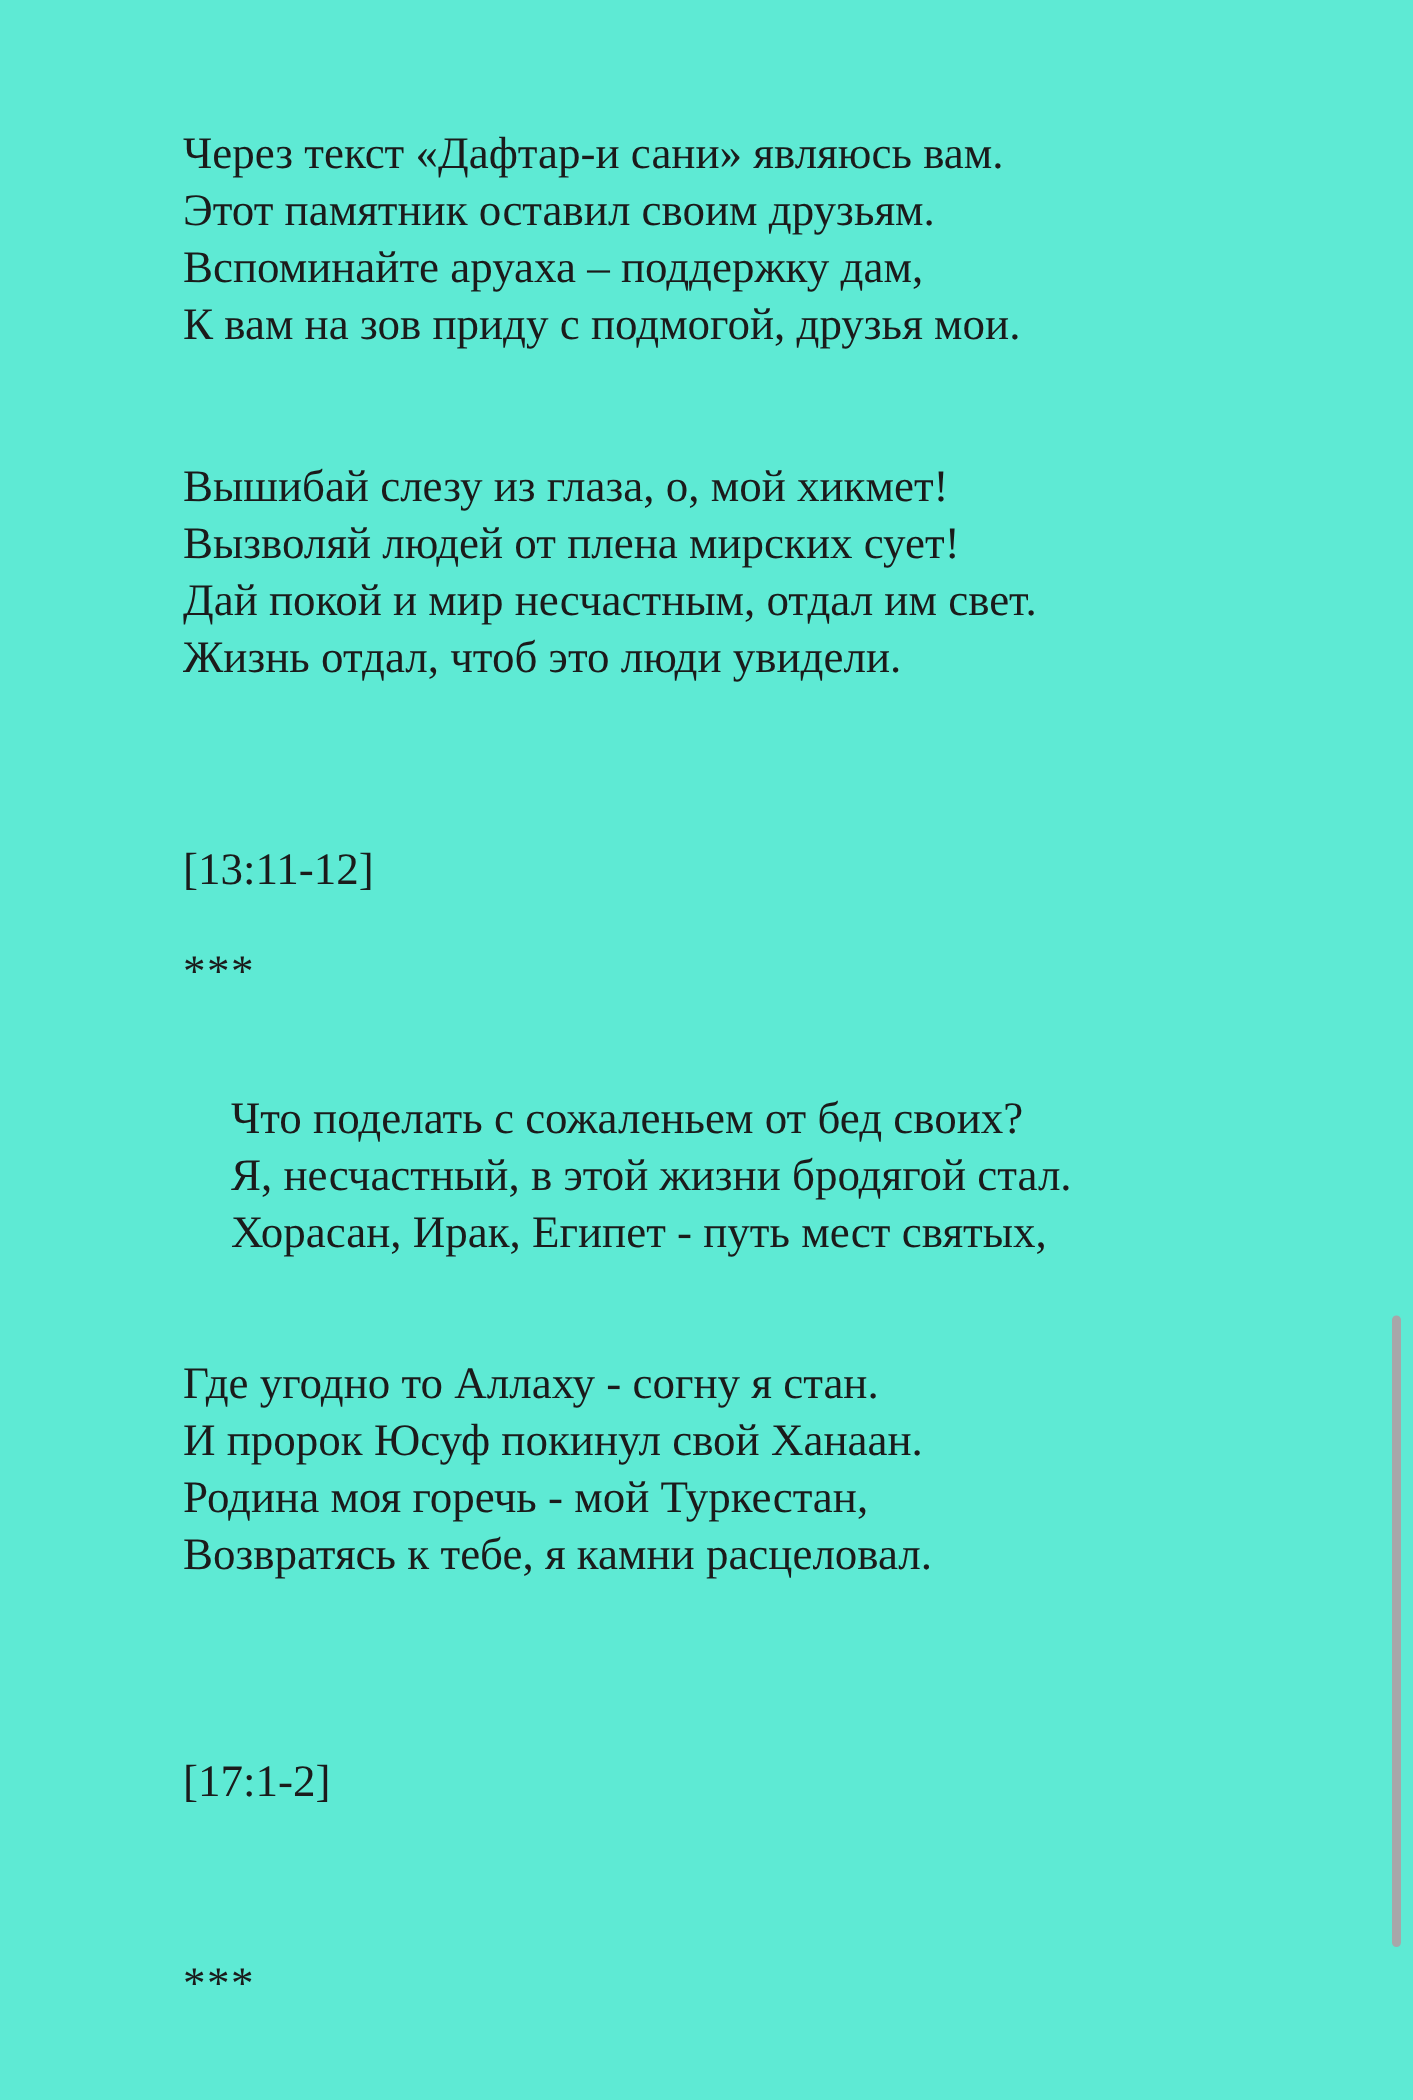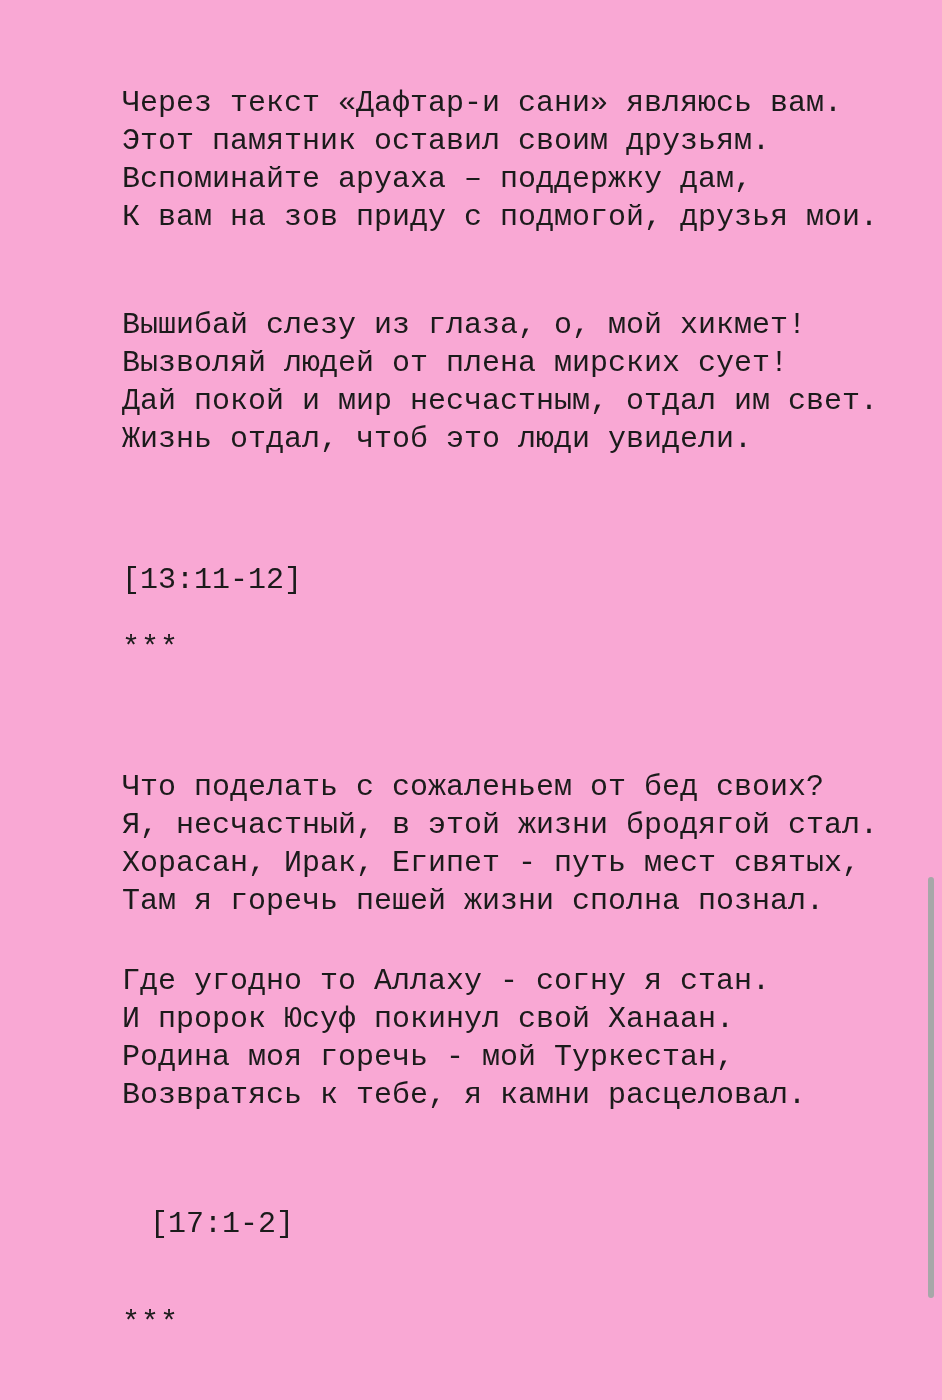--- a/index.html
+++ b/index.html
@@ -11,41 +11,40 @@
     height: 1400px;
     background: #ffffff;
     font-family: "Liberation Serif", "DejaVu Serif", serif;
     color: #1b1b1b;
     overflow: hidden;
   }
   .page {
     position: relative;
     width: 942px;
     height: 1400px;
-    background: #f9a8d4;
-    font-family: Liberation Mono, monospace;
+    background: #5eead4;
   }
   .block {
     position: absolute;
     left: 122px;
     font-size: 30px;
     line-height: 38px;
     white-space: nowrap;
   }
   .block p {
     margin: 0;
     padding: 0;
   }
   .stanza-1 { top: 84px; }
   .stanza-2 { top: 306px; }
   .citation-1 { top: 549px; margin-top: 12px; }
   .separator-1 { top: 629px; }
-  .stanza-3 { top: 768px; }
-  .stanza-4 { top: 962px; }
-  .citation-2 { top: 1205px; margin-left: 28px; }
+  .stanza-3 { top: 727px; margin-left: 32px; }
+  .stanza-4 { top: 904px; }
+  .citation-2 { top: 1169px; }
   .separator-2 { top: 1304px; }
   .separator {
     letter-spacing: 1px;
   }
   .scrollbar-thumb {
     position: absolute;
     right: 8px;
     top: 877px;
     width: 6px;
     height: 421px;
@@ -73,21 +72,20 @@
   </div>
 
   <div class="block citation citation-1">[13:11-12]</div>
 
   <div class="block separator separator-1">***</div>
 
   <div class="block stanza-3">
     <p>Что поделать с сожаленьем от бед своих?</p>
     <p>Я, несчастный, в этой жизни бродягой стал.</p>
     <p>Хорасан, Ирак, Египет - путь мест святых,</p>
-    <p>Там я горечь пешей жизни сполна познал.</p>
   </div>
 
   <div class="block stanza-4">
     <p>Где угодно то Аллаху - согну я стан.</p>
     <p>И пророк Юсуф покинул свой Ханаан.</p>
     <p>Родина моя горечь - мой Туркестан,</p>
     <p>Возвратясь к тебе, я камни расцеловал.</p>
   </div>
 
   <div class="block citation citation-2">[17:1-2]</div>

